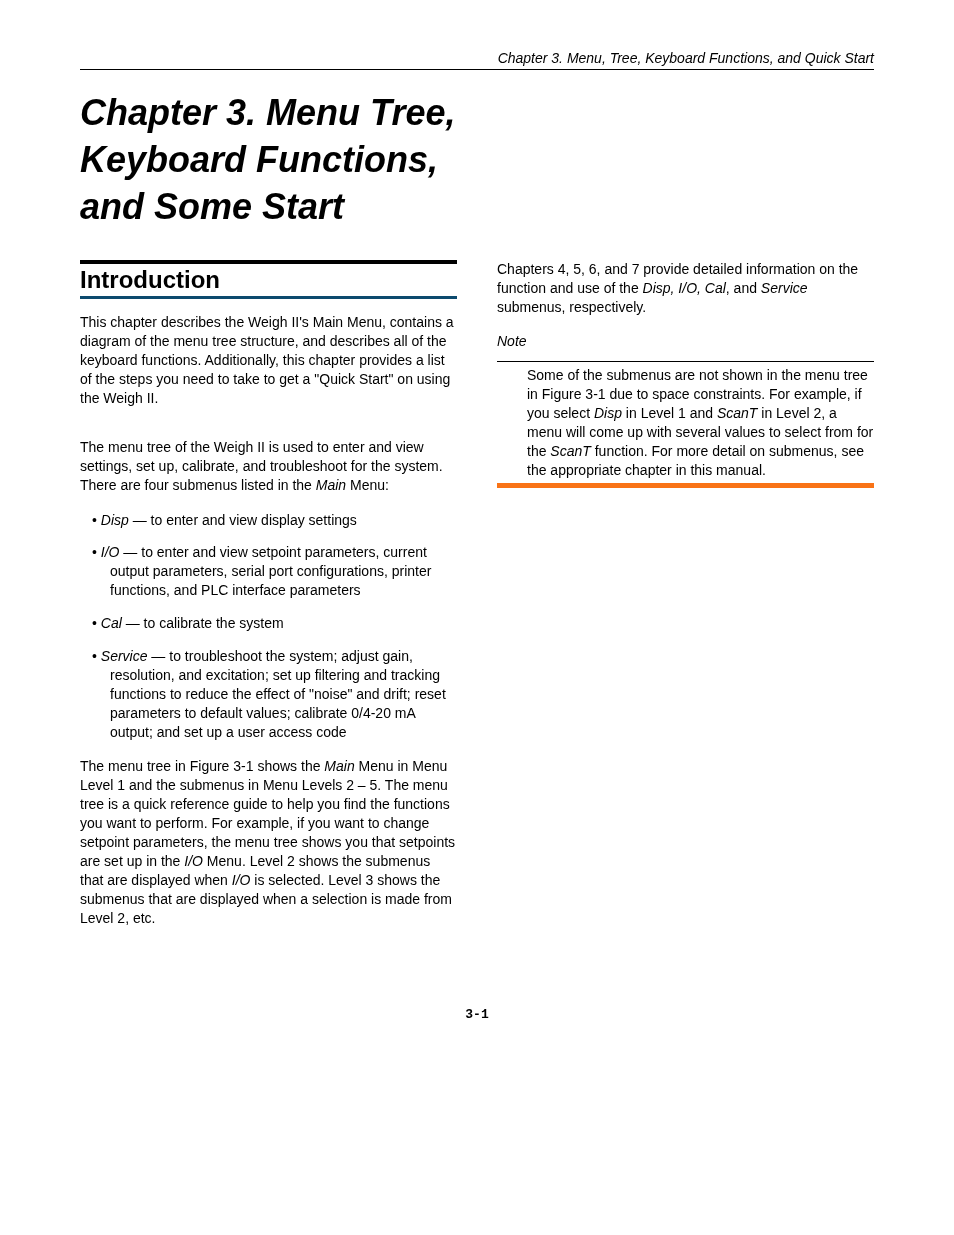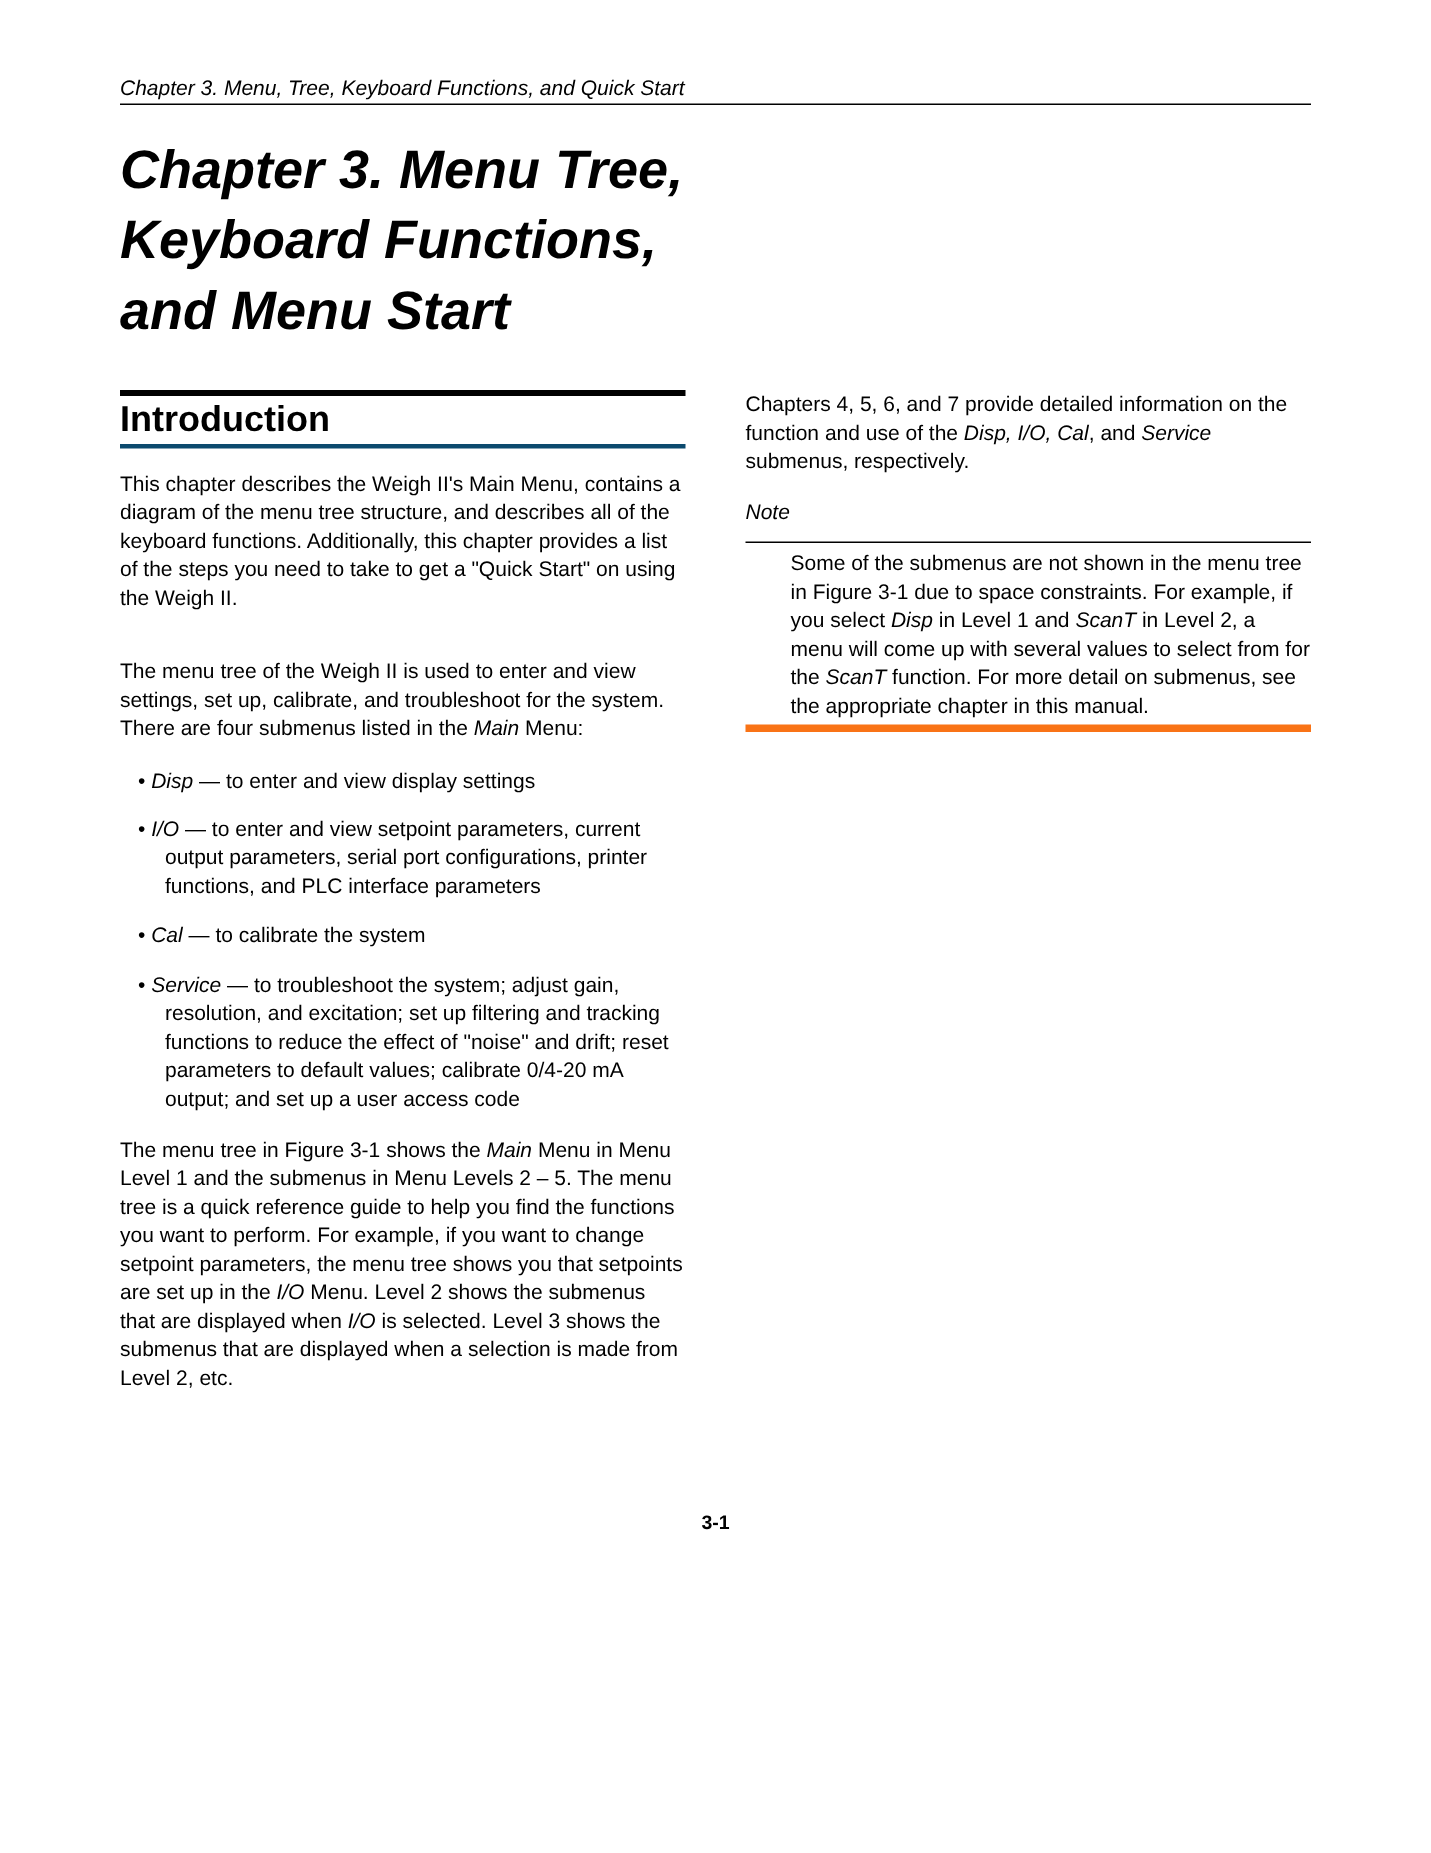--- a/index.html
+++ b/index.html
@@ -8,20 +8,21 @@
       box-sizing: border-box;
     }
     body {
       font-family: Arial, Helvetica, sans-serif;
       background: #fff;
       color: #000;
       padding: 50px 80px 40px 80px;
       width: 954px;
     }
     .running-header {
+      text-align: right;
       font-style: italic;
       font-size: 14px;
       border-bottom: 1px solid #000;
       padding-bottom: 3px;
       margin-bottom: 20px;
     }
     .chapter-title {
       font-weight: bold;
       font-style: italic;
       font-size: 36px;
@@ -78,34 +79,35 @@
       padding: 4px 0 4px 30px;
       font-size: 14px;
       line-height: 1.35;
       margin-left: 0;
     }
     .page-number {
       text-align: center;
       font-weight: bold;
       font-size: 13px;
       margin-top: 50px;
+      font-family: Liberation Mono, monospace;
     }
     .italic {
       font-style: italic;
     }
   </style>
 </head>
 <body>
 
 <div class="running-header">Chapter 3. Menu, Tree, Keyboard Functions, and Quick Start</div>
 
 <h1 class="chapter-title">
   <span>Chapter 3. Menu Tree,</span><br>
   <span>Keyboard Functions,</span><br>
-  <span>and Menu Start</span>
+  <span>and Some Start</span>
 </h1>
 
 <div class="columns">
 
   <div class="col">
 
     <div class="section-block">
       <h2 class="section-heading">Introduction</h2>
       <p class="body">This chapter describes the Weigh II's Main Menu, contains a diagram of the menu tree structure, and describes all of the keyboard functions. Additionally, this chapter provides a list of the steps you need to take to get a "Quick Start" on using the Weigh II.</p>
     </div>

